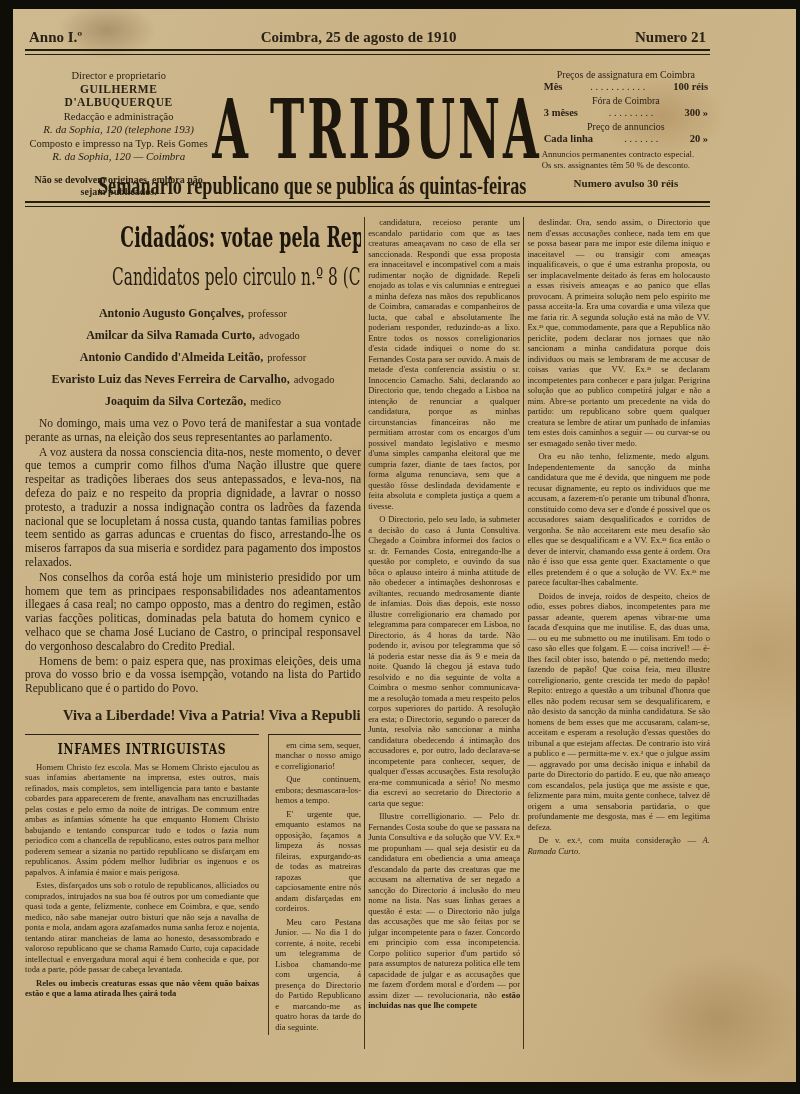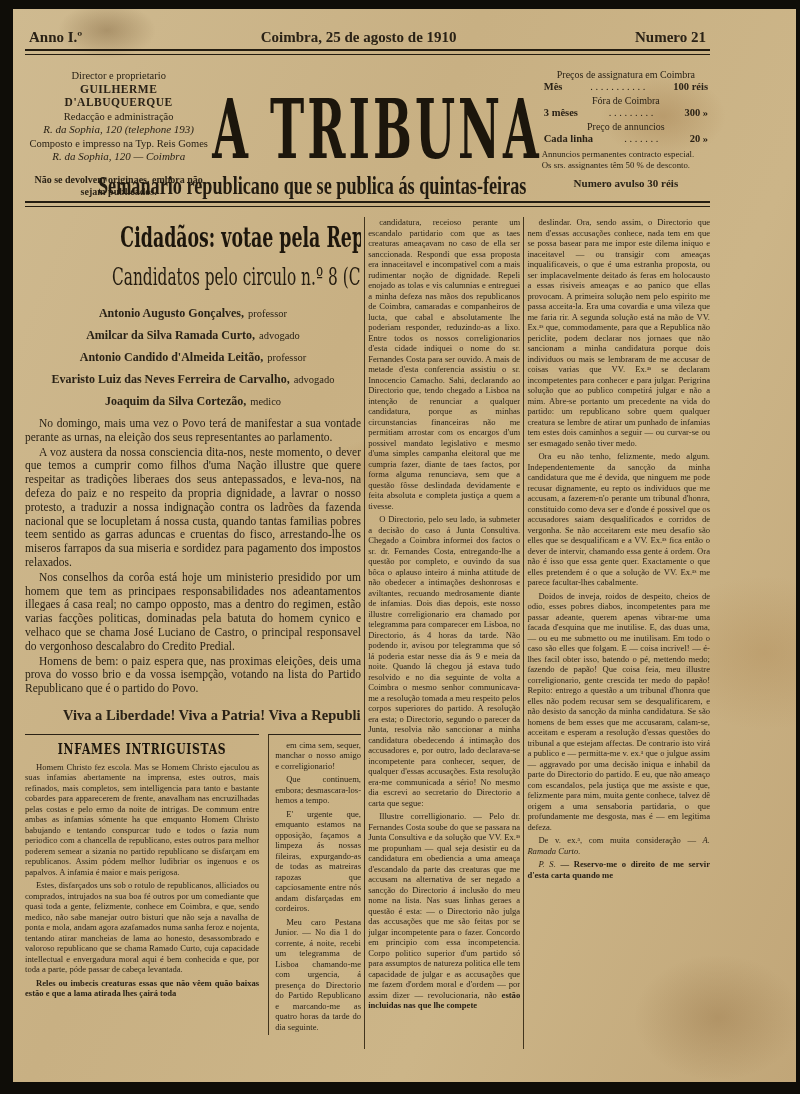--- a/index.html
+++ b/index.html
@@ -232,21 +232,17 @@
       <div class="vrule"></div>
 
       <div class="trackC colp">
         <p>deslindar. Ora, sendo assim, o Directorio que nem d'essas accusações conhece, nada tem em que se possa basear para me impor este dilema iniquo e inaceitavel — ou transigir com ameaças inqualificaveis, o que é uma estranha proposta, ou ser implacavelmente deitado ás feras em holocausto a essas risiveis ameaças e ao panico que ellas provocam. A primeira solução nem pelo espirito me passa acceita-la. Era uma covardia e uma vileza que me faria rir. A segunda solução está na mão de VV. Ex.ᵃˢ que, commodamente, para que a Republica não periclite, podem declarar nos jornaes que não sancionam a minha candidatura porque dois individuos ou mais se lembraram de me accusar de coisas varias que VV. Ex.ᵃˢ se declaram incompetentes para conhecer e para julgar. Perigrina solução que ao publico competirá julgar e não a mim. Abre-se portanto um precedente na vida do partido: um republicano sobre quem qualquer creatura se lembre de atirar um punhado de infamias tem estes dois caminhos a seguir — ou curvar-se ou ser esmagado senão tiver medo.</p>
         <p>Ora eu não tenho, felizmente, medo algum. Independentemente da sancção da minha candidatura que me é devida, que ninguem me pode recusar dignamente, eu repto os individuos que me accusam, a fazerem-n'o perante um tribunal d'honra, constituido como deva ser e d'onde é possivel que os accusadores saiam desqualificados e corridos de vergonha. Se não acceitarem este meu desafio são elles que se desqualificam e a VV. Ex.ᵃˢ fica então o dever de intervir, chamando essa gente á ordem. Ora não é isso que essa gente quer. Exactamente o que elles pretendem é o que a solução de VV. Ex.ᵃˢ me parece facultar-lhes cabalmente.</p>
         <p>Doidos de inveja, roidos de despeito, cheios de odio, esses pobres diabos, incompetentes para me passar adeante, querem apenas vibrar-me uma facada d'esquina que me inutilise. E, das duas uma, — ou eu me submetto ou me inutilisam. Em todo o caso são elles que folgam. E — coisa incrivel! — é-lhes facil obter isso, batendo o pé, mettendo medo; fazendo de papão! Que coisa feia, meu illustre correligionario, gente crescida ter medo do papão! Repito: entrego a questão a um tribunal d'honra que elles não podem recusar sem se desqualificarem, e não desisto da sancção da minha candidatura. Se são homens de bem esses que me accusaram, calam-se, acceitam e esperam a resolução d'essas questões do tribunal a que estejam affectas. De contrario isto virá a publico e — permitta-me v. ex.ᵃ que o julgue assim — aggravado por uma decisão iniqua e inhabil da parte do Directorio do partido. E eu, que não ameaço com escandalos, pela justiça que me assiste e que, felizmente para mim, muita gente conhece, talvez dê origem a uma sensaboria partidaria, o que profundamente me desgosta, mas é — em legitima defeza.</p>
         <p class="sig">
           <span>De v. ex.ᵃ, com muita consideração —</span>
           <i>A. Ramada Curto.</i>
         </p>
-        <p class="sig">
-          <i>P. S.</i>
-          <b>— Reservo-me o direito de me servir d'esta carta quando me</b>
-        </p>
       </div>
 
     </div>
   </div>
 </div>
 
 </body></html>

